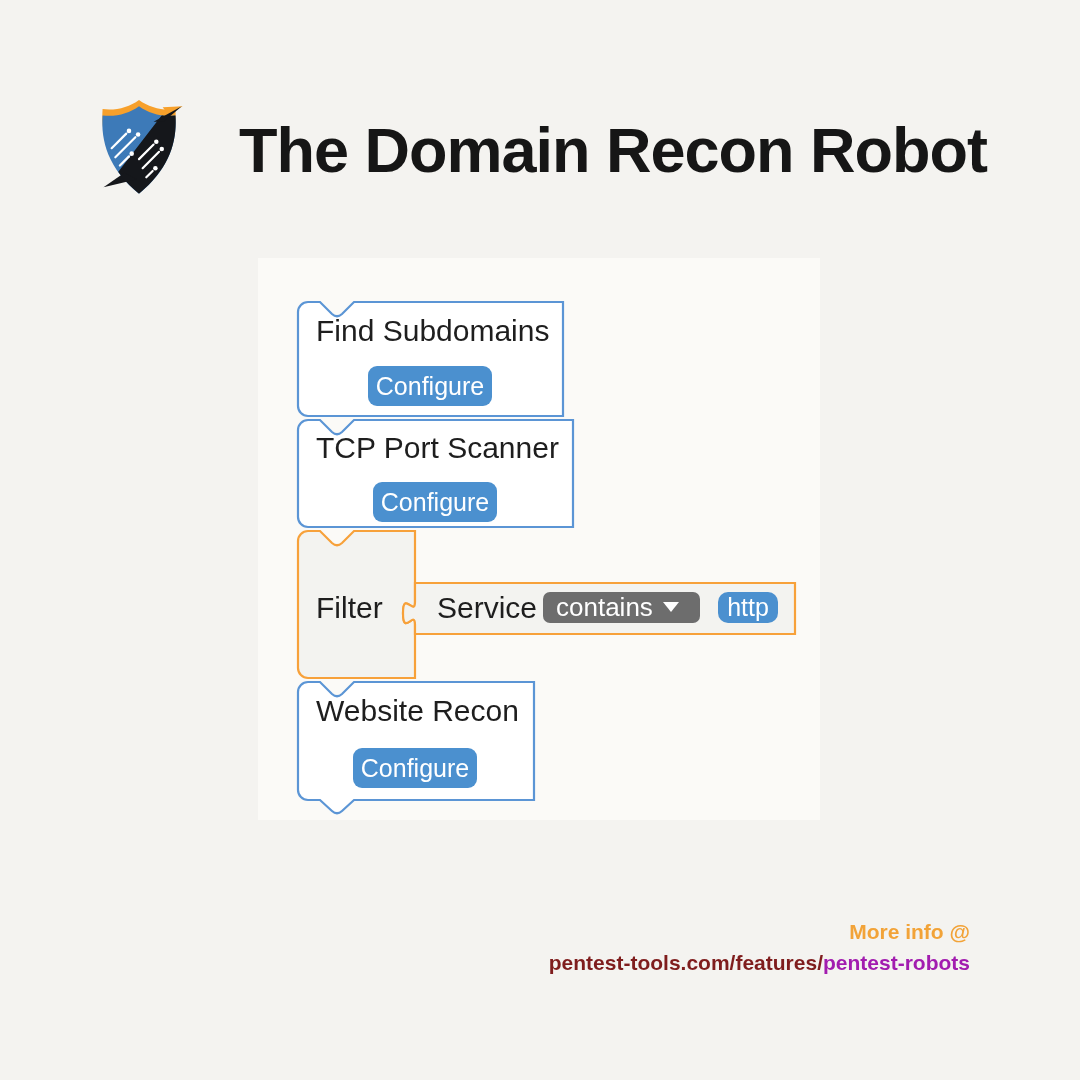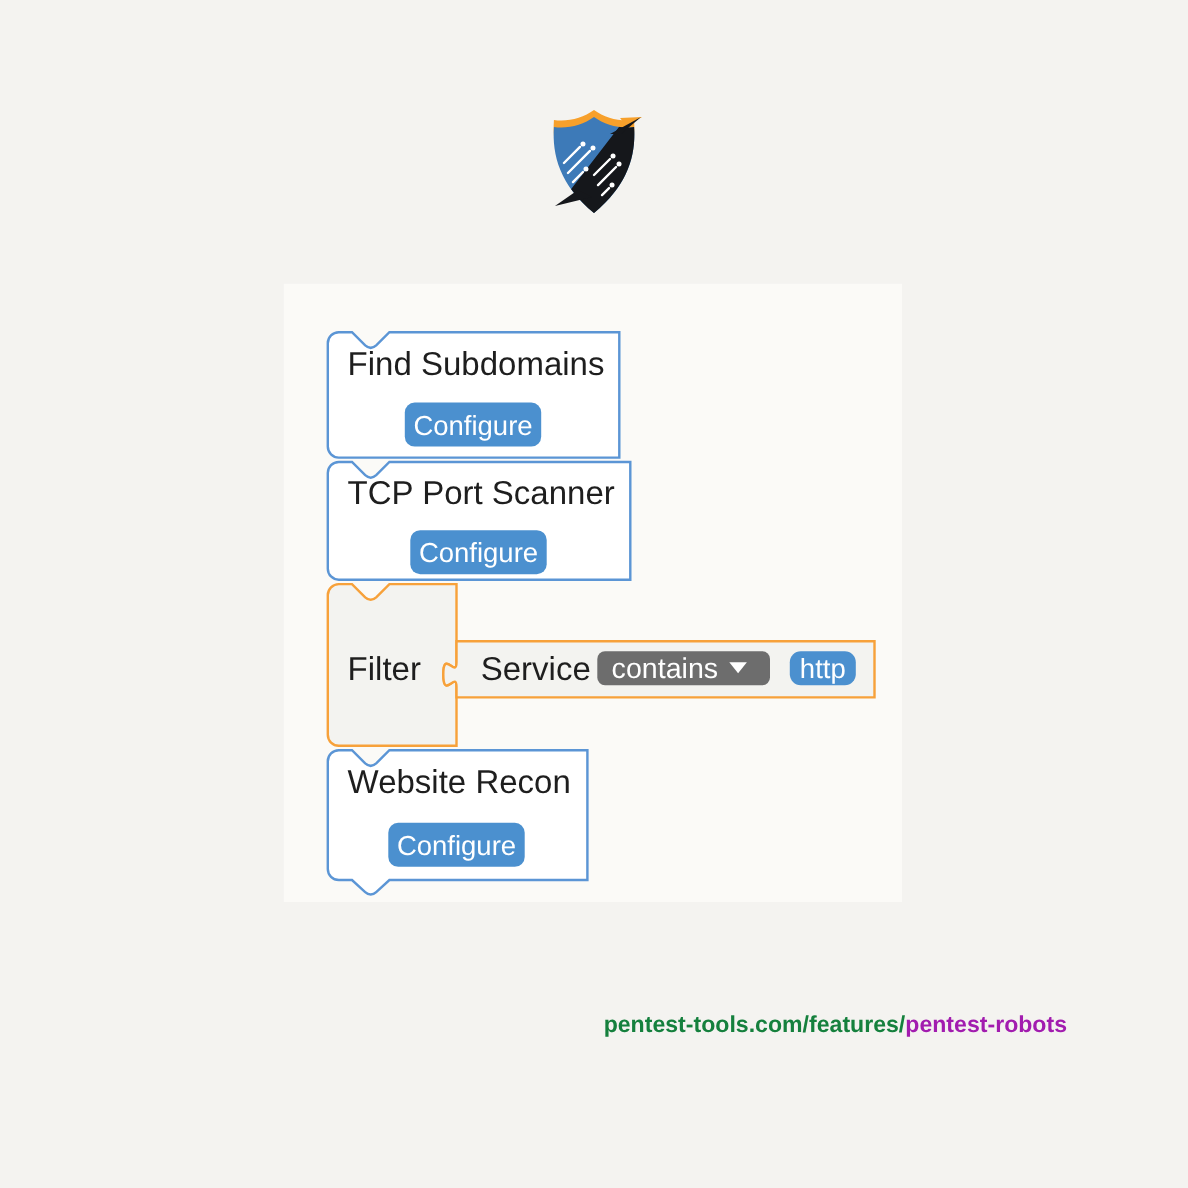--- a/index.html
+++ b/index.html
@@ -21,21 +21,21 @@
     position:absolute;left:258px;top:258px;width:562px;height:562px;
     background:#fbfaf7;
   }
   .canvas{position:absolute;left:250px;top:250px;}
   .footer{
     position:absolute;top:916px;right:110px;text-align:right;
     font-weight:700;font-size:21px;line-height:31px;
   }
   .footer .more{color:#f2a338;}
   .footer .url{white-space:nowrap;cursor:pointer;}
-  .footer .url-base{color:#15803d;}
+  .footer .url-base{color:#7f1d1d;}
   .footer .url-hl{color:#a21caf;}
   svg text{font-family:"Liberation Sans", sans-serif;}
   .blk-label{fill:#1e1e1e;font-size:30px;}
   .btn-rect{fill:#4b90cf;}
   .btn-label{fill:#ffffff;font-size:25px;text-anchor:middle;}
   .blue-block{fill:#ffffff;stroke:#5b95d5;stroke-width:2.2;}
   .orange-block{fill:#f3f3f0;stroke:#f7a13a;stroke-width:2.2;}
   .dd-rect{fill:#6d6d6d;}
   .dd-label{fill:#ffffff;font-size:26px;}
   .dd-caret{fill:#ffffff;}
@@ -75,20 +75,21 @@
     </g>
     <g fill="#ffffff">
       <circle cx="39" cy="35" r="2.5"></circle>
         <circle cx="49" cy="39" r="2.5"></circle>
         <circle cx="42" cy="60" r="2.5"></circle>
       <circle cx="69" cy="47" r="2.5"></circle>
         <circle cx="75" cy="55" r="2.5"></circle>
         <circle cx="68" cy="76" r="2.5"></circle>
     </g>
   </svg>
+  <div class="title">The Domain Recon Robot</div>
 </div>
 
 <div class="workspace-panel"></div>
 
 <svg class="canvas" width="580" height="580" viewBox="0 0 580 580">
 
   <g class="clickable">
     <path class="blue-block" d="M48 62 a10 10 0 0 1 10 -10 h12 l12 12 q5 4.5 10 0 l12 -12 H313 V166 H58 a10 10 0 0 1 -10 -10 Z"></path>
     <text class="blk-label" x="66" y="91">Find Subdomains</text>
     <g class="clickable">
@@ -129,16 +130,17 @@
     <path class="blue-block" d="M48 442 a10 10 0 0 1 10 -10 h12 l12 12 q5 4.5 10 0 l12 -12 H284 V550 H104 l-12 11 q-5 4.5 -10 0 l-12 -11 H58 a10 10 0 0 1 -10 -10 Z"></path>
     <text class="blk-label" x="66" y="471">Website Recon</text>
     <g class="clickable">
       <rect class="btn-rect" x="103" y="498" width="124" height="40" rx="9"></rect>
       <text class="btn-label" x="165" y="527">Configure</text>
     </g>
   </g>
 </svg>
 
 <div class="footer">
+  <div class="more">More info @</div>
   <div class="url">
     <span class="url-base">pentest-tools.com/features/</span><span class="url-hl">pentest-robots</span>
   </div>
 </div>
 
 </body></html>

